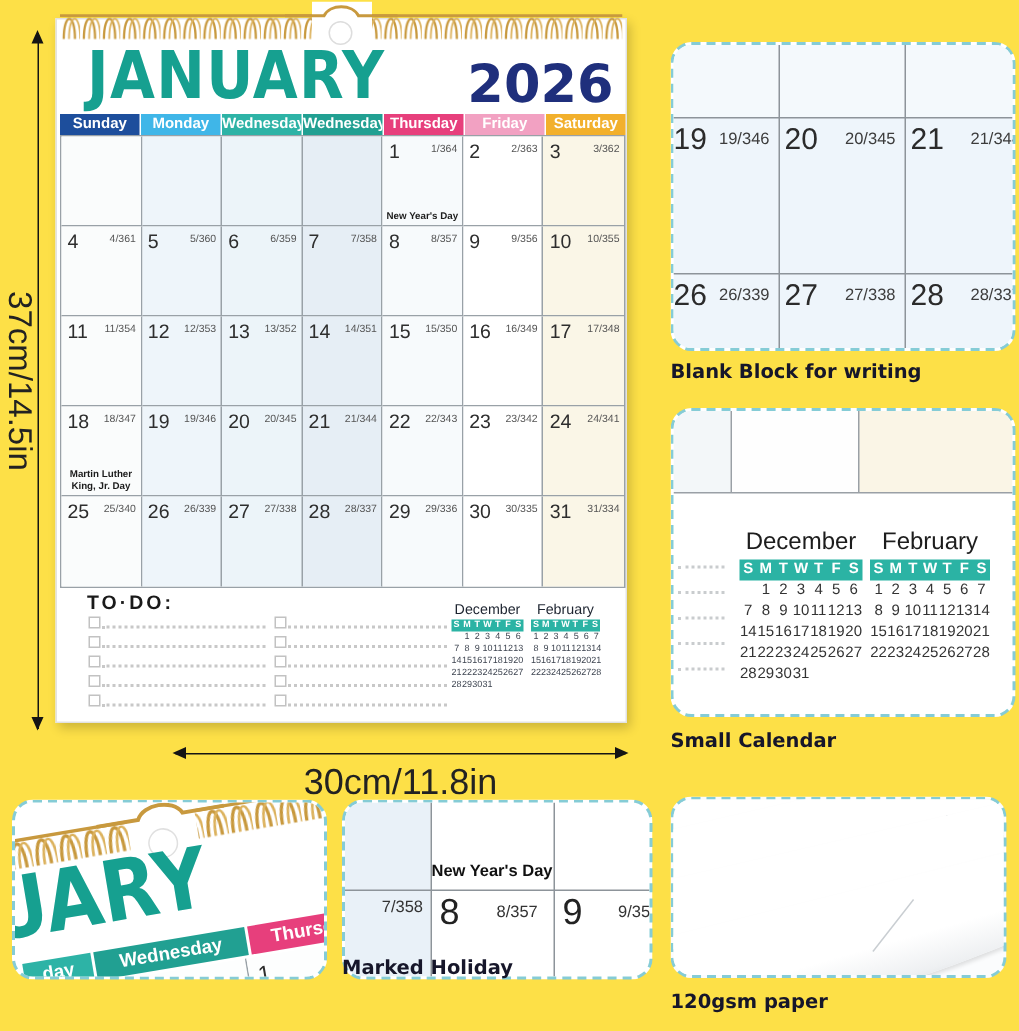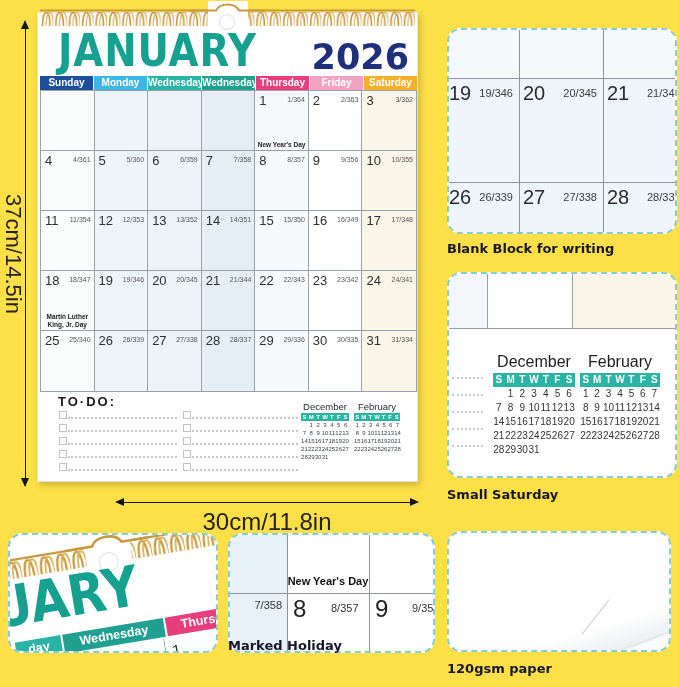--- a/index.html
+++ b/index.html
@@ -661,21 +661,21 @@
           <span>22</span>
           <span>23</span>
           <span>24</span>
           <span>25</span>
           <span>26</span>
           <span>27</span>
           <span>28</span>
         </div>
     </div>
   </div>
-  <div class="caption cap2">Small Saturday</div>
+  <div class="caption cap2">Small Calendar</div>
 
   <div class="panel p3">
     <div class="bind-inner">
       <svg style="position:absolute;left:0;top:10px" width="340" height="36" viewBox="0 0 340 36">
         <defs>
           <pattern id="loops2" width="16.5" height="36" patternUnits="userSpaceOnUse">
             <path d="M3,31 C3,9 12,9 12,31" fill="none" stroke="#c8993e" stroke-width="2.2"></path>
             <path d="M7.5,31 C7.5,9 16.5,9 16.5,31" fill="none" stroke="#dcb25d" stroke-width="1.8"></path>
           </pattern>
         </defs>

